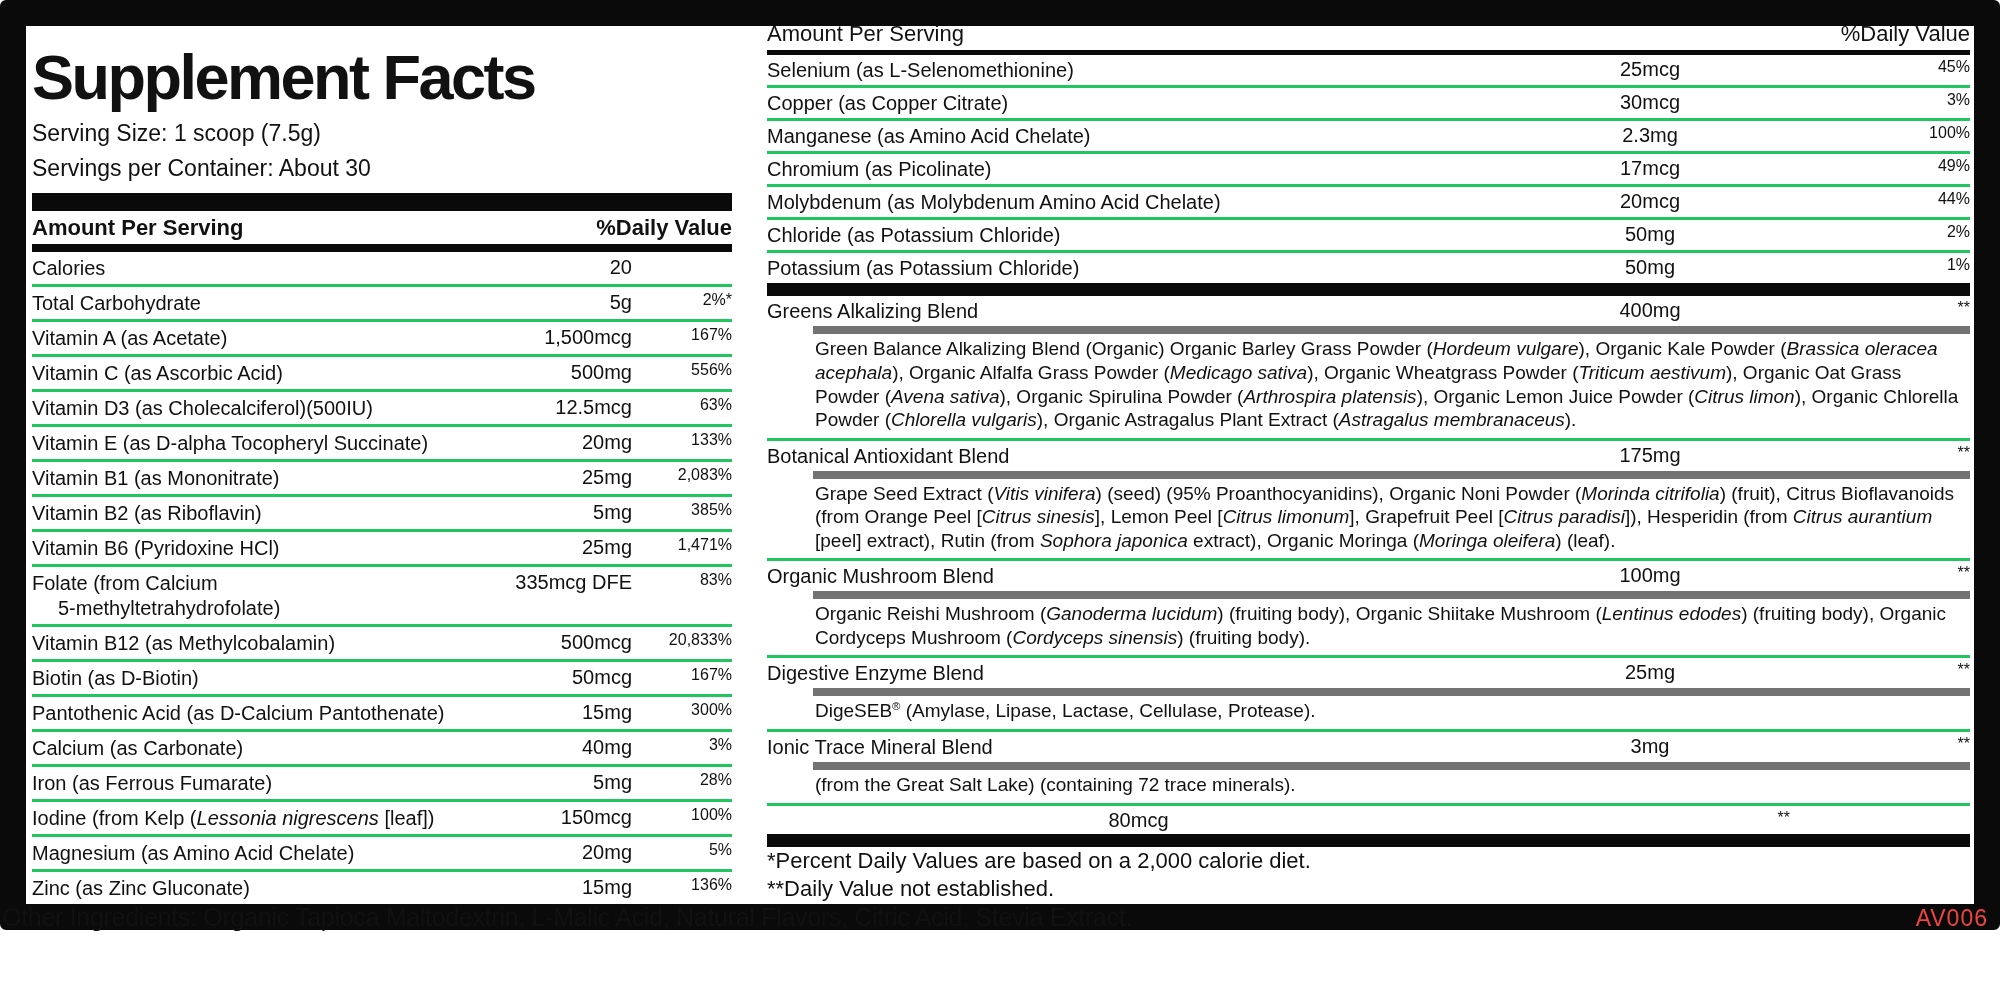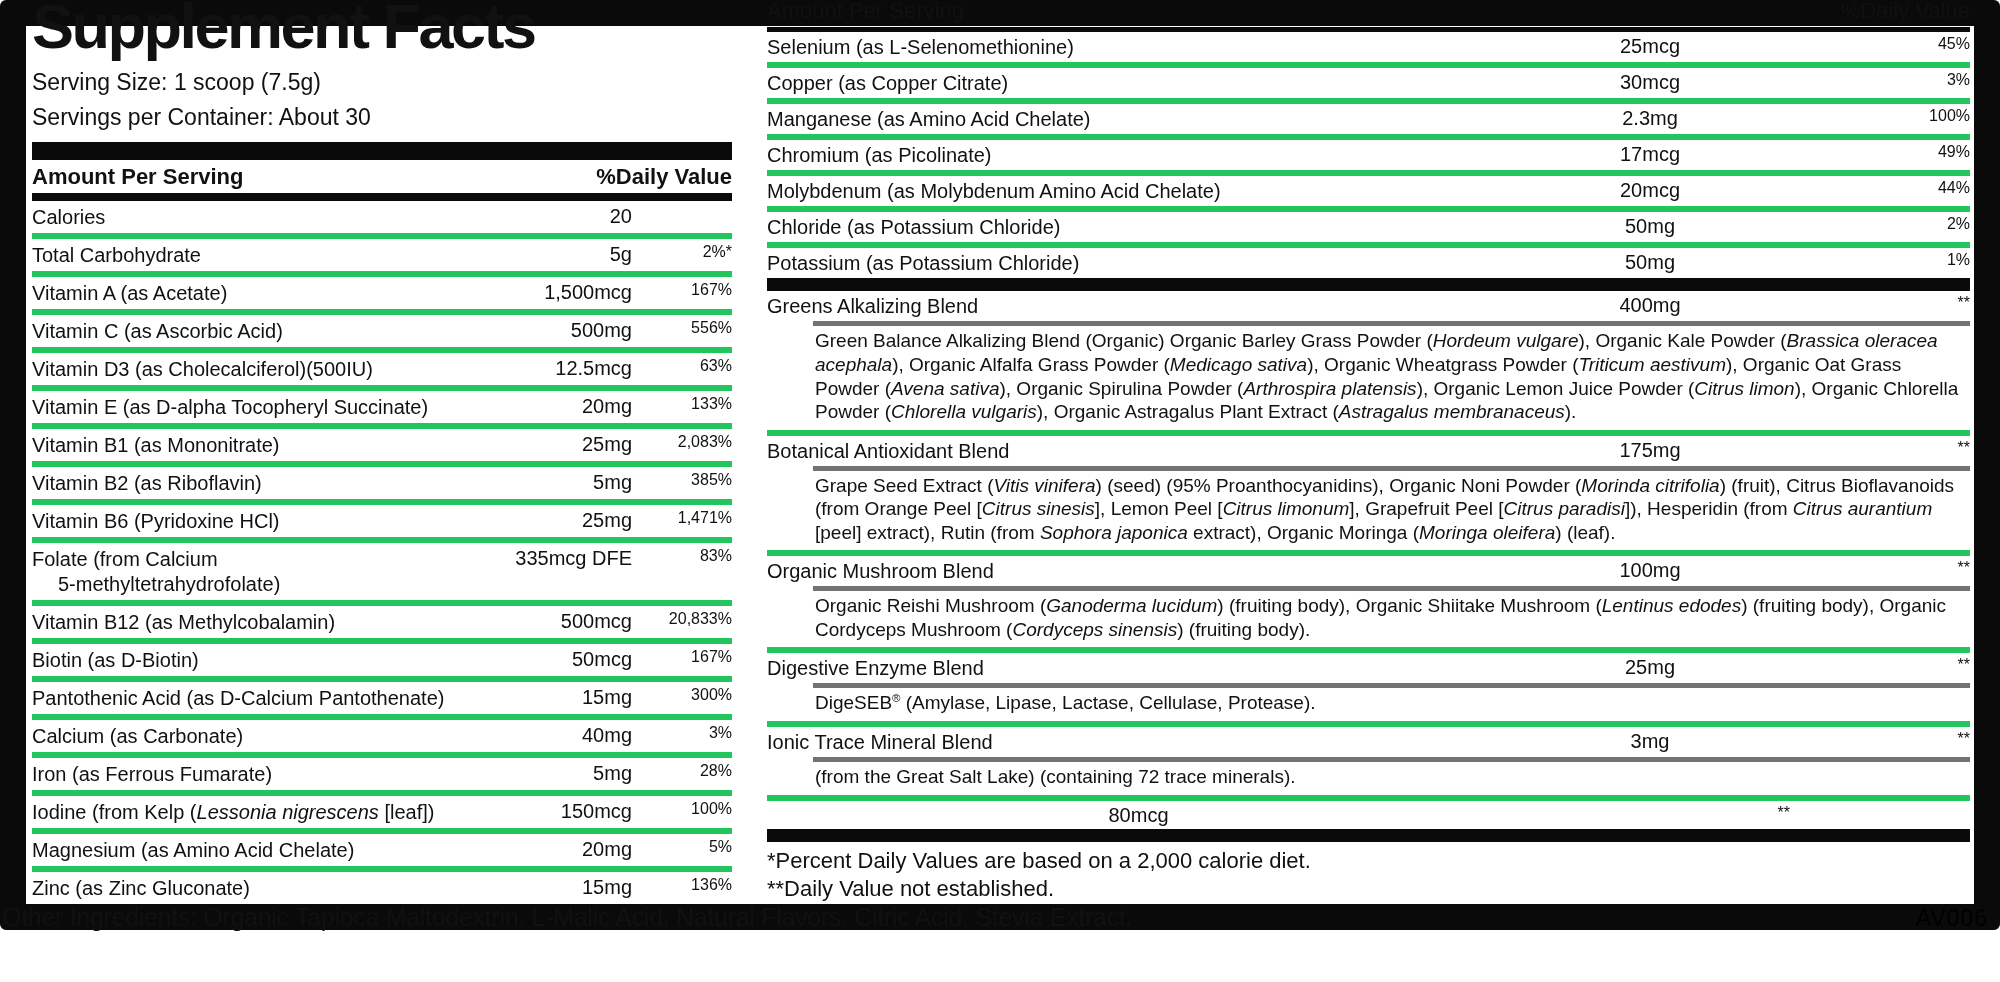--- a/index.html
+++ b/index.html
@@ -22,42 +22,42 @@
   .bar-md { height:8px;  background:#0a0a0a; }
   .bar-rt { height:20px; background:#0a0a0a; }
   .bar-sm { height:13px; background:#0a0a0a; }
   .rule-md { height:5px; background:#0a0a0a; }
 
   .hdr-row { display:flex; justify-content:space-between; align-items:baseline; padding:4px 0 3px 0; }
   .hdr-row.bold span { font-weight:700; font-size:22px; }
   .hdr-row.plain span { font-weight:400; font-size:22px; }
 
   .t-body .t-row { display:grid; grid-template-columns:1fr 140px 100px;
-    padding:4px 0 3px 0; border-top:6px solid #22c55e; align-items:start; }
+    padding:4px 0 3px 0; border-top:3px solid #22c55e; align-items:start; }
   .t-body .t-row:first-child { border-top:0; }
   .t-row .t-name { font-size:20px; line-height:1.25; padding-right:4px; }
   .t-row .t-name2 { padding-left:26px; }
   .t-row .t-amt { font-size:20px; text-align:right; white-space:nowrap; }
   .t-row .t-dv { font-size:16px; text-align:right; white-space:nowrap; }
 
   .rt .t-row { grid-template-columns:1fr 280px 180px; padding:3px 0 2px 0; }
   .rt .t-amt { text-align:center; }
 
-  .rt .t-desc { border-top:5px solid #737373; margin-left:46px;
+  .rt .t-desc { border-top:8px solid #737373; margin-left:46px;
     font-size:19px; line-height:1.24; padding:3px 0 6px 2px; }
   .t-desc i { font-style:italic; }
   sup { font-size:60%; vertical-align:super; }
 
-  .footnotes { padding-top:5px; }
+  .footnotes { }
   .footnotes div { font-size:22px; line-height:1.3; }
 
   .bottom-line { position:absolute; left:0; top:903px; width:2000px;
     display:flex; justify-content:space-between; align-items:baseline; padding:0 12px 0 2px; }
   .other-ing { font-size:25px; letter-spacing:-0.3px; }
-  .prod-code { font-size:23px; color:#000000; letter-spacing:1px; }
+  .prod-code { font-size:23px; color:#ef4444; letter-spacing:1px; }
 </style>
 </head>
 <body>
 
 <div class="sheet">
   <div class="frame">
 
     <div class="col-left">
       <div class="title">Supplement Facts</div>
       <div class="serving">Serving Size: 1 scoop (7.5g)</div>

